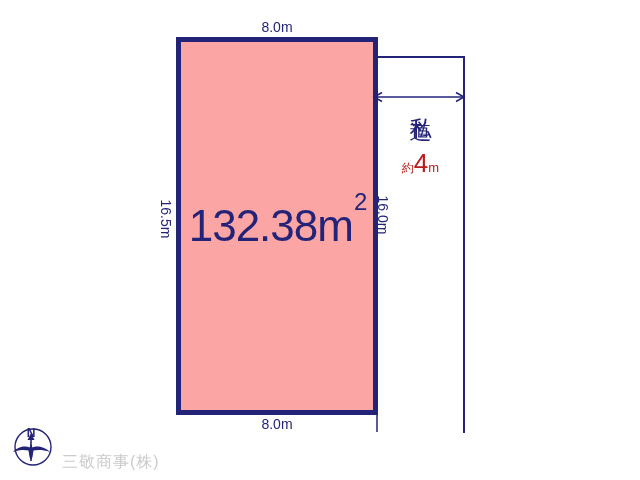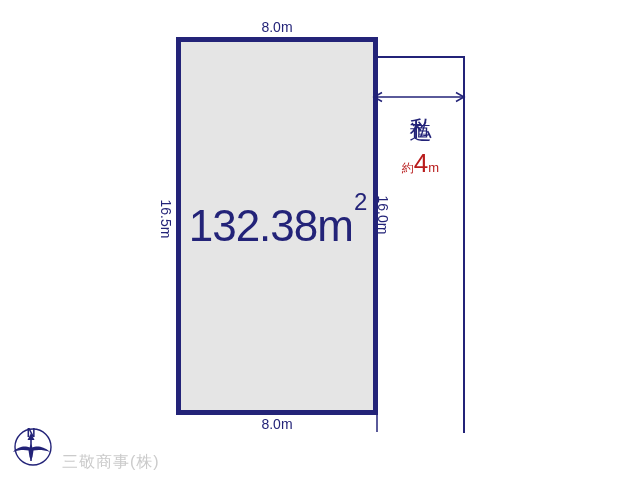--- a/index.html
+++ b/index.html
@@ -11,21 +11,21 @@
     overflow: hidden;
     font-family: "Liberation Sans", "DejaVu Sans", sans-serif;
     color: #232378;
   }
   
   .plot {
     position: absolute;
     left: 176px; top: 37px;
     width: 202px; height: 378px;
     box-sizing: border-box;
-    background: #e5e5e5;
+    background: #fca5a5;
     border: 5px solid #232378;
     display: flex;
     align-items: center;
     justify-content: center;
   }
   .area-label {
     font-size: 44px;
     letter-spacing: -1px;
     color: #232378;
     white-space: nowrap;

